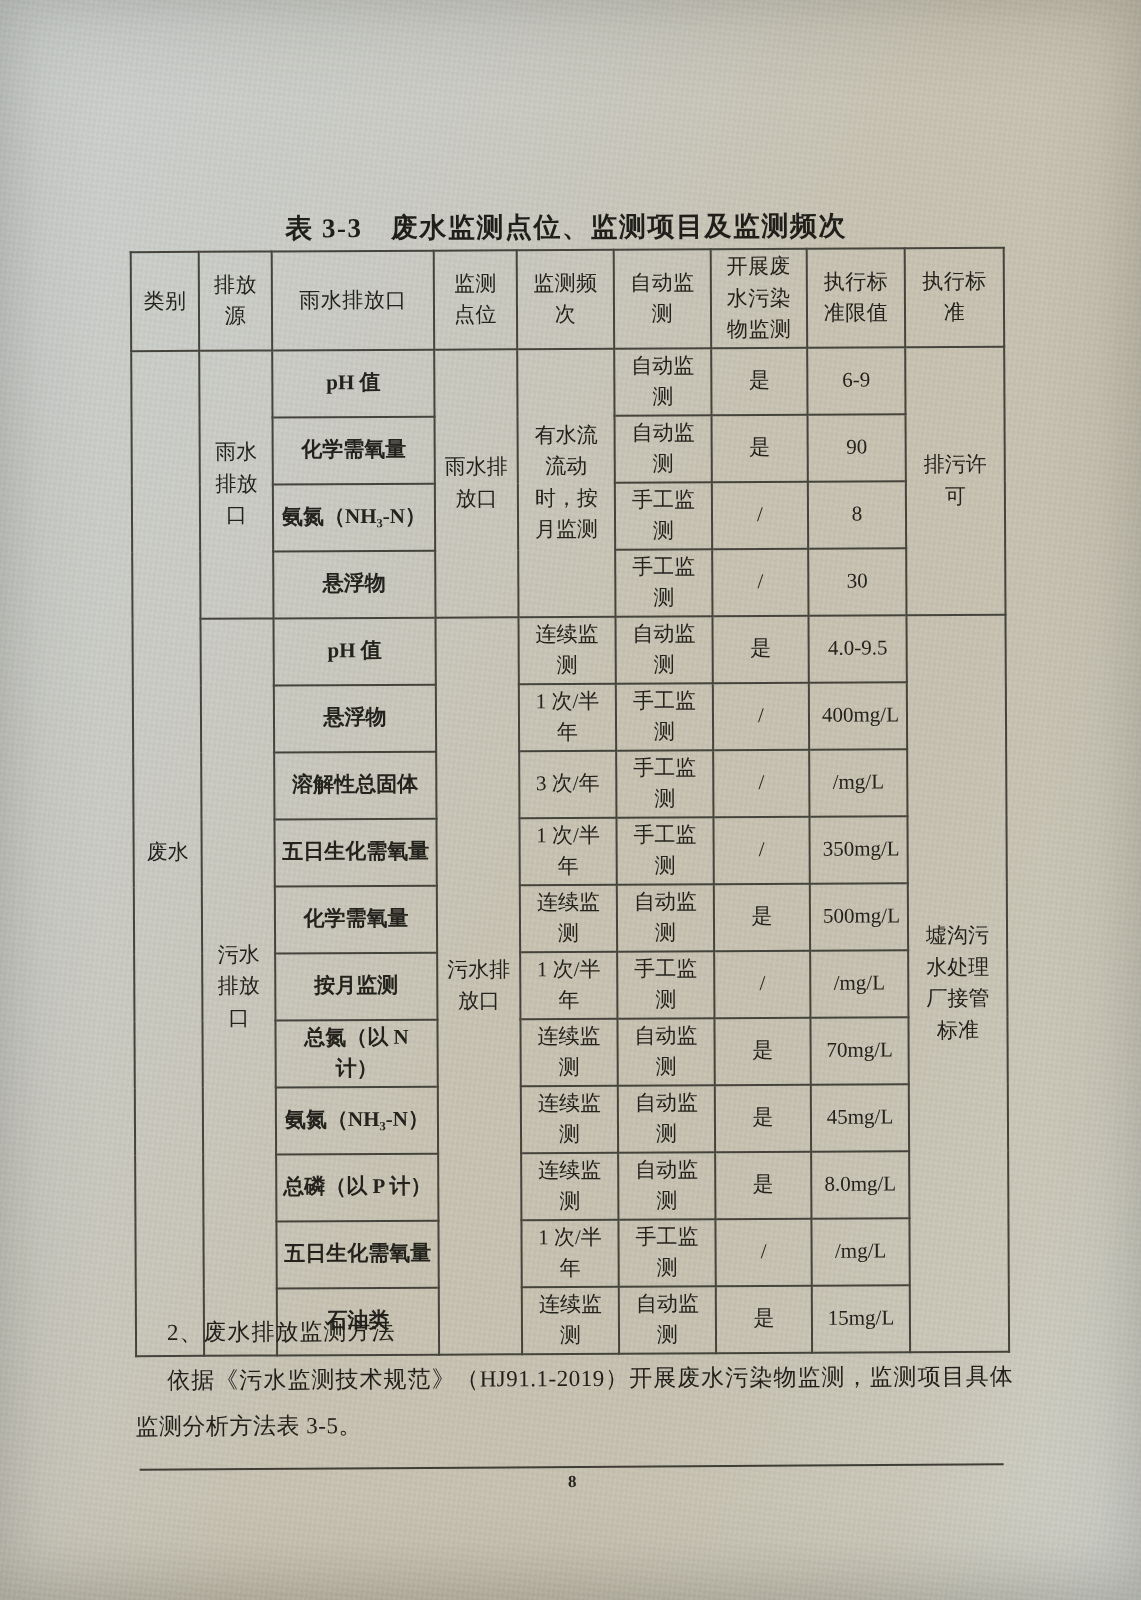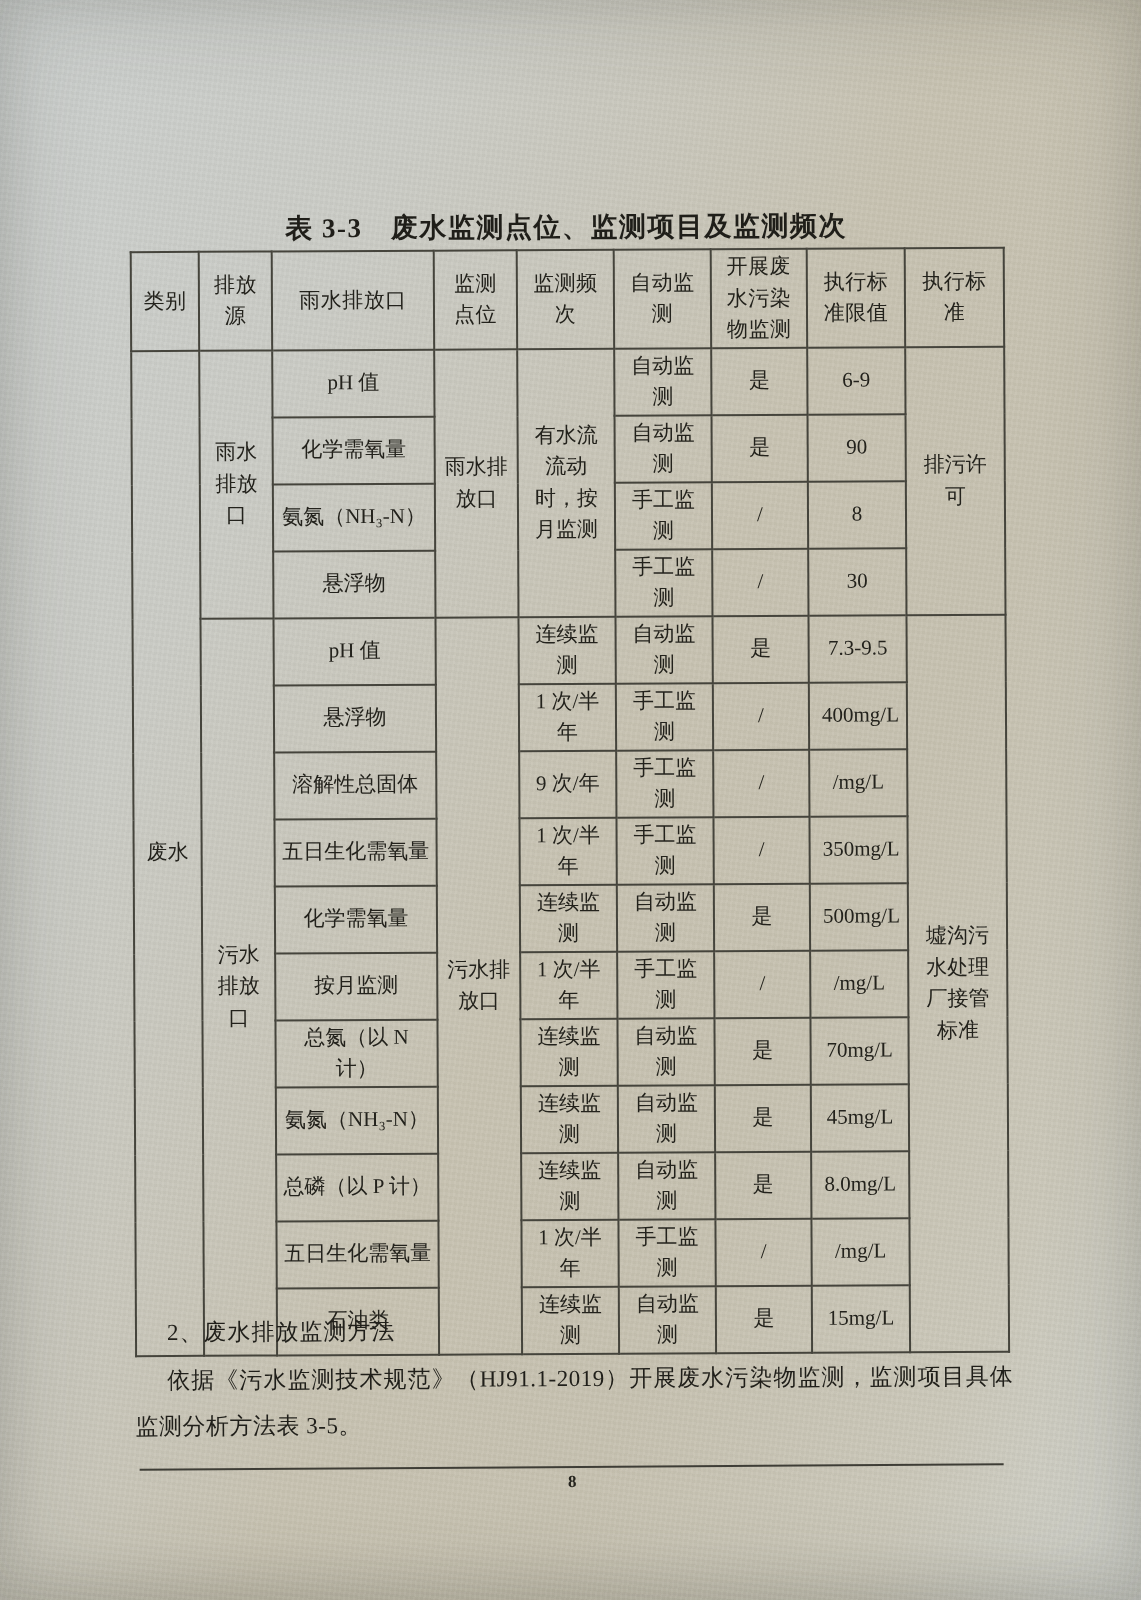--- a/index.html
+++ b/index.html
@@ -36,21 +36,21 @@
   table.monitor th, table.monitor td{
     border:2px solid #45443c;
     text-align:center;vertical-align:middle;
     font-weight:normal;
     padding:1px 10px;
     line-height:1.5;
     overflow:hidden;
   }
   table.monitor th{height:91px;letter-spacing:0.5px;}
   table.monitor td{height:62px;}
-  table.monitor td.item{padding:1px 5px;}
+  table.monitor td.item{padding:1px 5px;font-weight:bold;}
   table.monitor td.pt{padding:1px 6px;}
   table.monitor td.limit{padding:1px 12px;}
   table.monitor td.cat{padding:1px 2px;}
 
   .section-heading{
     position:absolute;top:1315px;left:132px;width:876px;
     font-size:23px;text-indent:32px;letter-spacing:1px;color:#201f1a;
   }
   .body-paragraph{
     position:absolute;top:1356px;left:132px;width:878px;
@@ -131,33 +131,33 @@
       <td class="limit">30</td>
     </tr>
 
     <tr>
       <td rowspan="11">污水排放口</td>
       <td class="item">pH 值</td>
       <td class="pt" rowspan="11">污水排放口</td>
       <td>连续监测</td>
       <td>自动监测</td>
       <td>是</td>
-      <td class="limit">7.3-9.5</td>
+      <td class="limit">4.0-9.5</td>
       <td rowspan="11">墟沟污水处理厂接管标准</td>
     </tr>
     <tr>
       <td class="item">悬浮物</td>
       <td>1 次/半年</td>
       <td>手工监测</td>
       <td>/</td>
       <td class="limit">400mg/L</td>
     </tr>
     <tr>
       <td class="item">溶解性总固体</td>
-      <td>9 次/年</td>
+      <td>3 次/年</td>
       <td>手工监测</td>
       <td>/</td>
       <td class="limit">/mg/L</td>
     </tr>
     <tr>
       <td class="item">五日生化需氧量</td>
       <td>1 次/半年</td>
       <td>手工监测</td>
       <td>/</td>
       <td class="limit">350mg/L</td>

